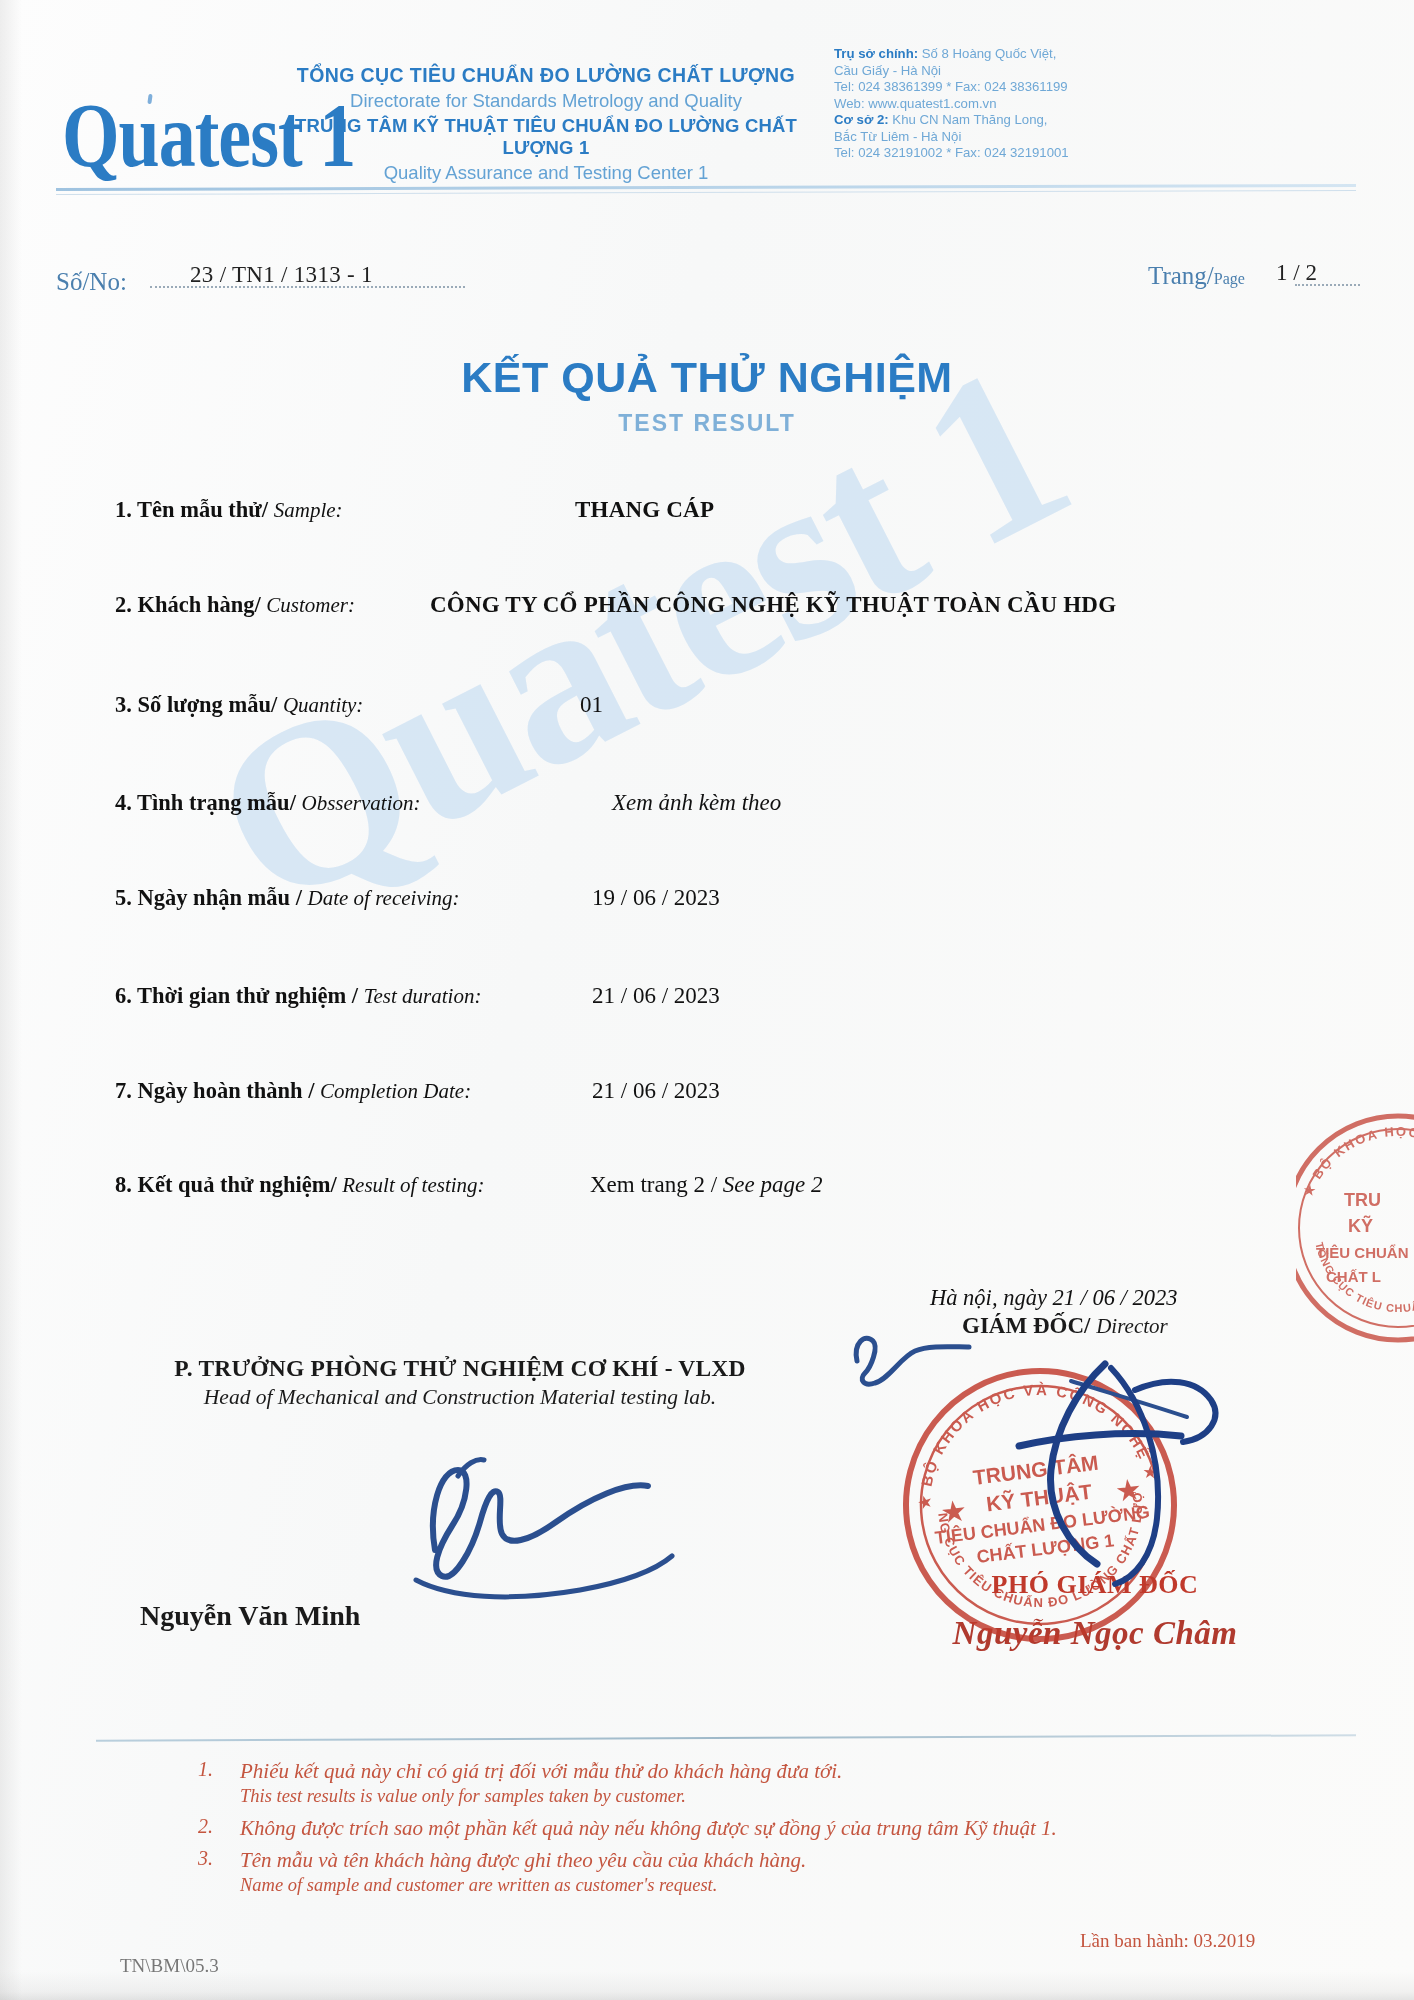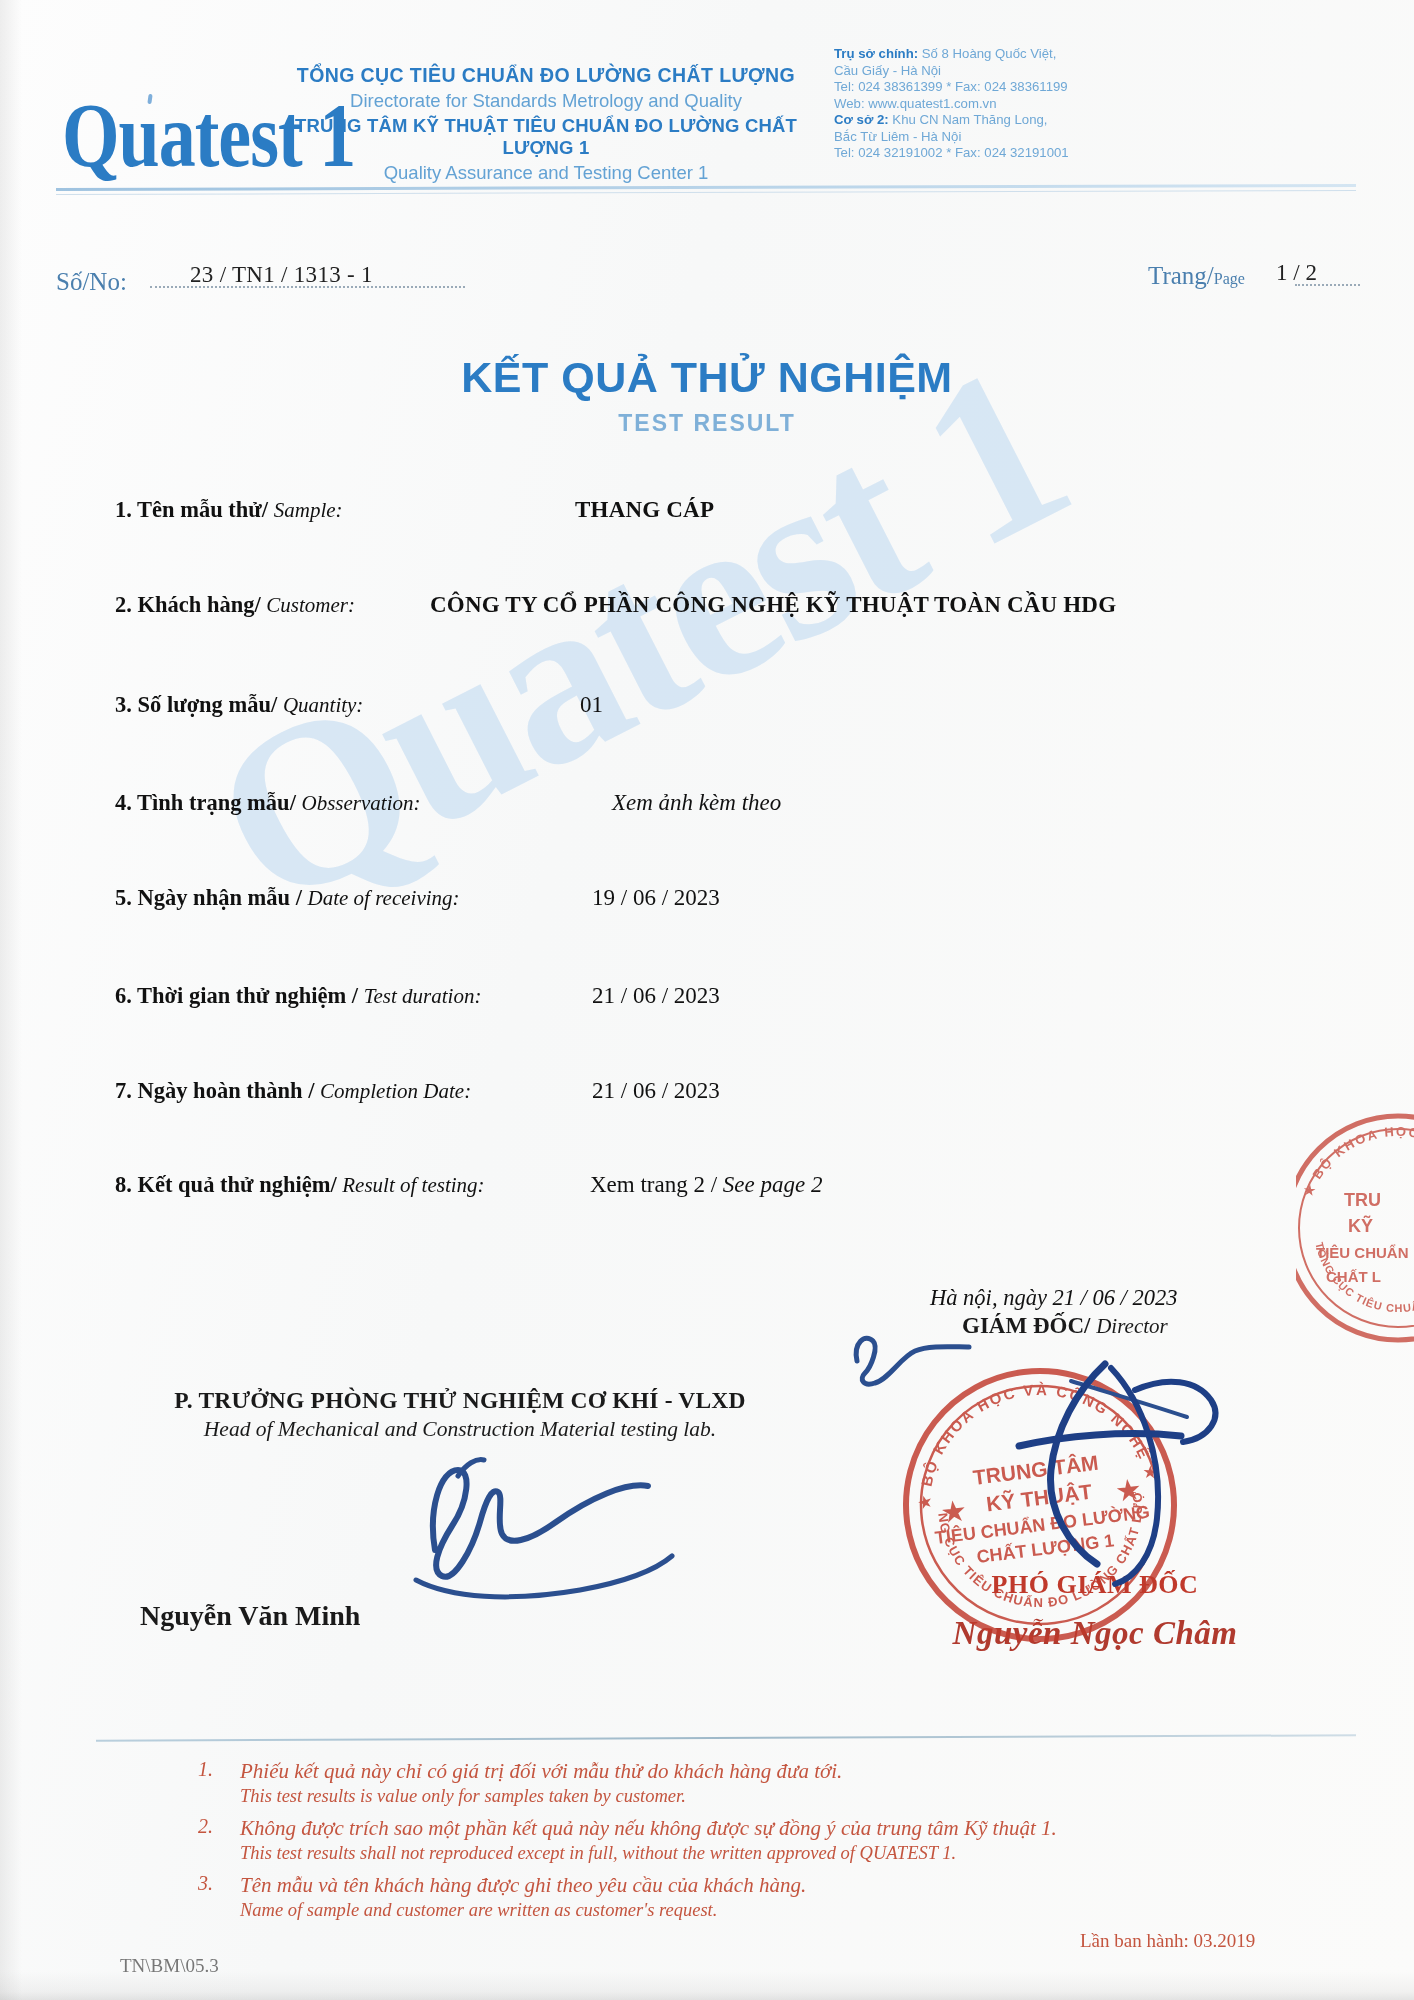--- a/index.html
+++ b/index.html
@@ -132,21 +132,21 @@
     position:absolute;left:930px;top:1285px;width:430px;
     font-family:"Liberation Serif", serif;
   }
   .sig-date{font-style:italic;font-size:22.5px;color:#111;white-space:nowrap;}
   .sig-role{font-weight:700;font-size:23px;margin-top:2px;margin-left:32px;white-space:nowrap;}
   .sig-role i{font-weight:400;font-style:italic;font-size:21px;}
   .sig-left{
     position:absolute;left:140px;top:1355px;width:640px;
     font-family:"Liberation Serif", serif;text-align:center;
   }
-  .sig-left .l1{font-weight:700;font-size:23.5px;letter-spacing:.2px;margin-top:32px;}
+  .sig-left .l1{font-weight:700;font-size:23.5px;letter-spacing:.2px;}
   .sig-left .l2{font-style:italic;font-size:21.5px;margin-top:3px;}
   .sig-name{
     position:absolute;left:140px;top:1600px;width:640px;text-align:left;
     font-family:"Liberation Serif", serif;font-weight:700;font-size:28px;
   }
   .vp-title{
     position:absolute;left:860px;top:1570px;width:470px;text-align:center;
     font-family:"Liberation Serif", serif;font-weight:700;font-size:26px;color:#c0392b;
     letter-spacing:.5px;
   }
@@ -368,21 +368,20 @@
     <div class="rule-bot"></div>
     <div class="notes" id="notes-host">
         <div class="note-row">
           <div class="note-num">1.</div>
           <div class="note-vi">Phiếu kết quả này chỉ có giá trị đối với mẫu thử do khách hàng đưa tới.</div>
           <div class="note-en">This test results is value only for samples taken by customer.</div>
         </div>
         <div class="note-row">
           <div class="note-num">2.</div>
           <div class="note-vi">Không được trích sao một phần kết quả này nếu không được sự đồng ý của trung tâm Kỹ thuật 1.</div>
-          <div class="note-en">This test results shall not reproduced except in full, without the written approved of QUATEST 1.</div>
         </div>
         <div class="note-row">
           <div class="note-num">3.</div>
           <div class="note-vi">Tên mẫu và tên khách hàng được ghi theo yêu cầu của khách hàng.</div>
           <div class="note-en">Name of sample and customer are written as customer's request.</div>
         </div>
       </div>
     <div class="issue">Lần ban hành: 03.2019</div>
     <div class="formcode">TN\BM\05.3</div>
   </div>

